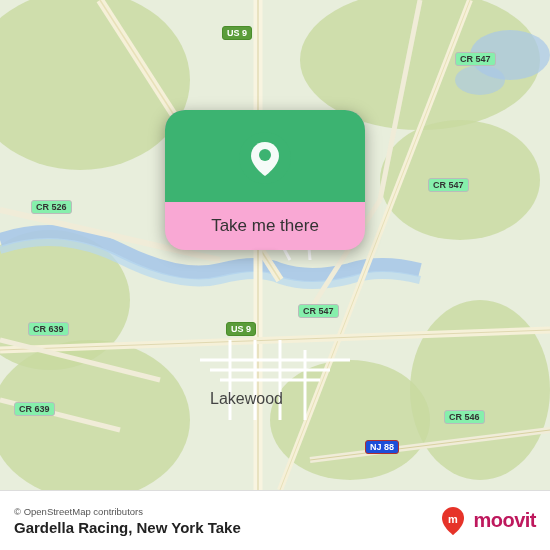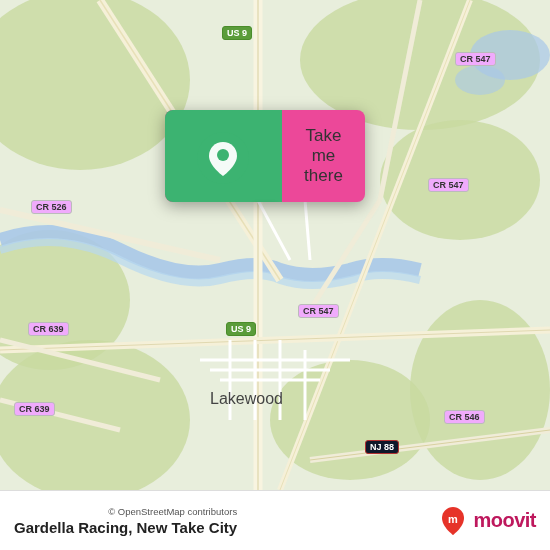--- a/index.html
+++ b/index.html
@@ -25,25 +25,25 @@
       width: 100%;
       height: 100%;
     }
 
     
     #popup-card {
       position: absolute;
       top: 110px;
       left: 165px;
       width: 200px;
-      background: #ec4899;
-      border-radius: 8px;
+      background: #f9a8d4;
+      border-radius: 20px;
       box-shadow: 0 4px 16px rgba(0,0,0,0.35);
       display: flex;
-      flex-direction: row;
+      flex-direction: column;
       align-items: center;
       overflow: hidden;
       z-index: 10;
     }
 
     #popup-green-area {
       background: #3cb371;
       width: 100%;
       padding: 22px 0 18px 0;
       display: flex;
@@ -86,21 +86,20 @@
       border-top: 1px solid #ddd;
       display: flex;
       align-items: center;
       padding: 0 14px;
       justify-content: space-between;
     }
 
     #bottom-left {
       display: flex;
       flex-direction: column;
-      align-items: flex-end;
     }
 
     #attribution-text {
       font-size: 9.5px;
       color: #555;
       margin-bottom: 2px;
     }
 
     #location-name {
       font-size: 15px;
@@ -122,37 +121,37 @@
     .moovit-text {
       font-size: 20px;
       font-weight: bold;
       color: #be185d;
       letter-spacing: -0.5px;
     }
 
     
     .road-badge {
       position: absolute;
-      background: #f0abfc;
+      background: #86efac;
       border: 1.5px solid #bbb;
       border-radius: 3px;
       font-size: 9px;
       font-weight: bold;
       padding: 1px 4px;
       color: #333;
     }
 
     .road-badge-green {
       background: #5a9c3a;
       border-color: #4a8c2a;
       color: white;
     }
 
     .road-badge-red {
-      background: #0f172a;
+      background: #1d4ed8;
       border-color: #b03030;
       color: white;
     }
 
     .place-label {
       position: absolute;
       font-size: 16px;
       color: #444;
       font-weight: 500;
     }
@@ -241,21 +240,21 @@
         <circle cx="26" cy="23" r="6" fill="#3cb371"></circle>
       </svg>
     </div>
     <div id="popup-label">Take me there</div>
   </div>
 </div>
 
 <div id="bottom-bar">
   <div id="bottom-left">
     <span id="attribution-text">© OpenStreetMap contributors</span>
-    <span id="location-name">Gardella Racing, New Take City</span>
+    <span id="location-name">Gardella Racing, New York Take</span>
   </div>
   <div id="moovit-logo">
 
     <svg class="moovit-icon" viewBox="0 0 32 32" xmlns="http://www.w3.org/2000/svg">
       <path d="M16 2 C10 2, 5 7, 5 13 C5 22, 16 30, 16 30 C16 30, 27 22, 27 13 C27 7, 22 2, 16 2Z" fill="#e63329"></path>
       <text x="16" y="18" text-anchor="middle" font-size="11" font-weight="bold" fill="white" font-family="Arial">m</text>
     </svg>
     <span class="moovit-text">moovit</span>
   </div>
 </div>

